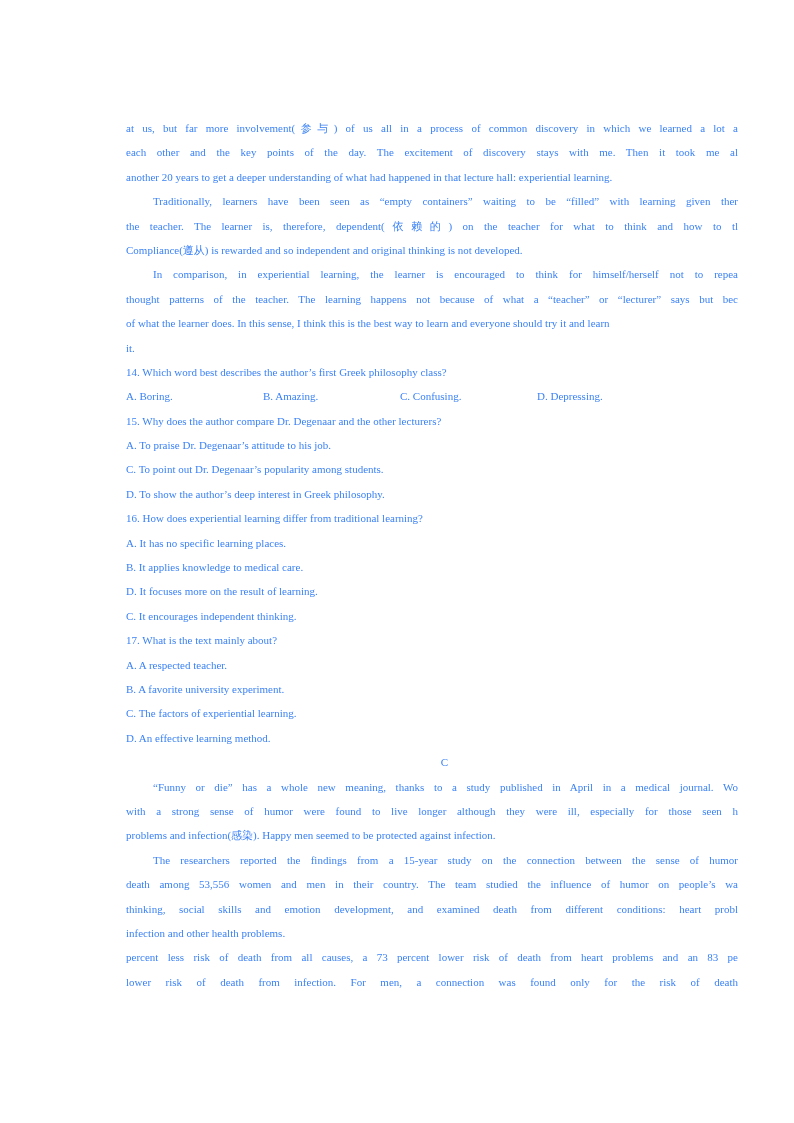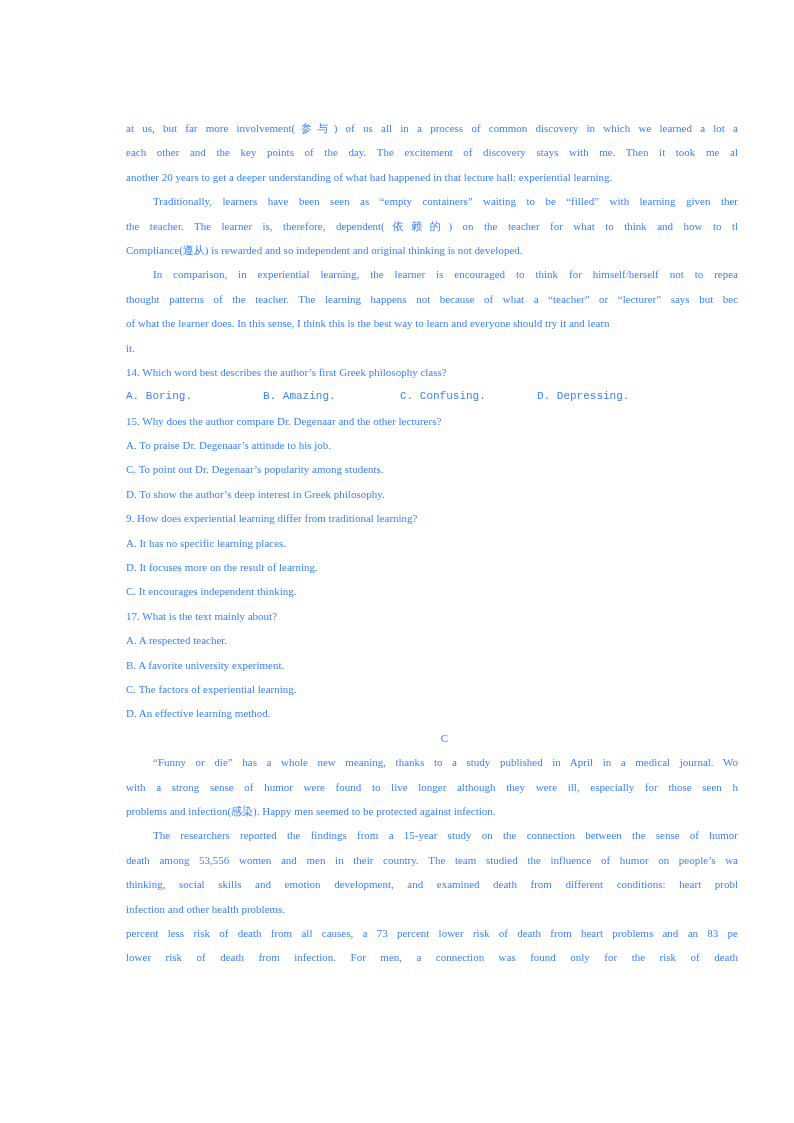--- a/index.html
+++ b/index.html
@@ -6,21 +6,21 @@
   body { width: 794px; height: 1123px; position: relative; overflow: hidden; }
   .page {
     position: absolute; left: 126px; top: 118px;
     width: 612px; overflow: hidden;
     font-family: "Liberation Serif", serif;
     font-size: 11px; color: #3b82f6;
   }
   .line { height: 24.4px; line-height: 20px; white-space: nowrap; }
   .justify { text-align: justify; text-align-last: justify; }
   .indent { padding-left: 27px; }
-  .opts { display: flex; font-family: Liberation Mono, monospace; }
+  .opts { display: flex; }
   .opts span { display: inline-block; width: 137px; }
   .center { text-align: center; width: 637px; }
 </style>
 </head>
 <body>
 
 <div class="page">
 
   <div>
     <div class="line justify">at us, but far more involvement(参与) of us all in a process of common discovery in which we learned a lot a</div>
@@ -50,22 +50,23 @@
   </div>
 
   <div>
     <div class="line">15. Why does the author compare Dr. Degenaar and the other lecturers?</div>
     <div class="line">A. To praise Dr. Degenaar’s attitude to his job.</div>
     <div class="line">C. To point out Dr. Degenaar’s popularity among students.</div>
     <div class="line">D. To show the author’s deep interest in Greek philosophy.</div>
   </div>
 
   <div>
-    <div class="line">9. How does experiential learning differ from traditional learning?</div>
+    <div class="line">16. How does experiential learning differ from traditional learning?</div>
     <div class="line">A. It has no specific learning places.</div>
+    <div class="line">B. It applies knowledge to medical care.</div>
     <div class="line">D. It focuses more on the result of learning.</div>
     <div class="line">C. It encourages independent thinking.</div>
   </div>
 
   <div>
     <div class="line">17. What is the text mainly about?</div>
     <div class="line">A. A respected teacher.</div>
     <div class="line">B. A favorite university experiment.</div>
     <div class="line">C. The factors of experiential learning.</div>
     <div class="line">D. An effective learning method.</div>

